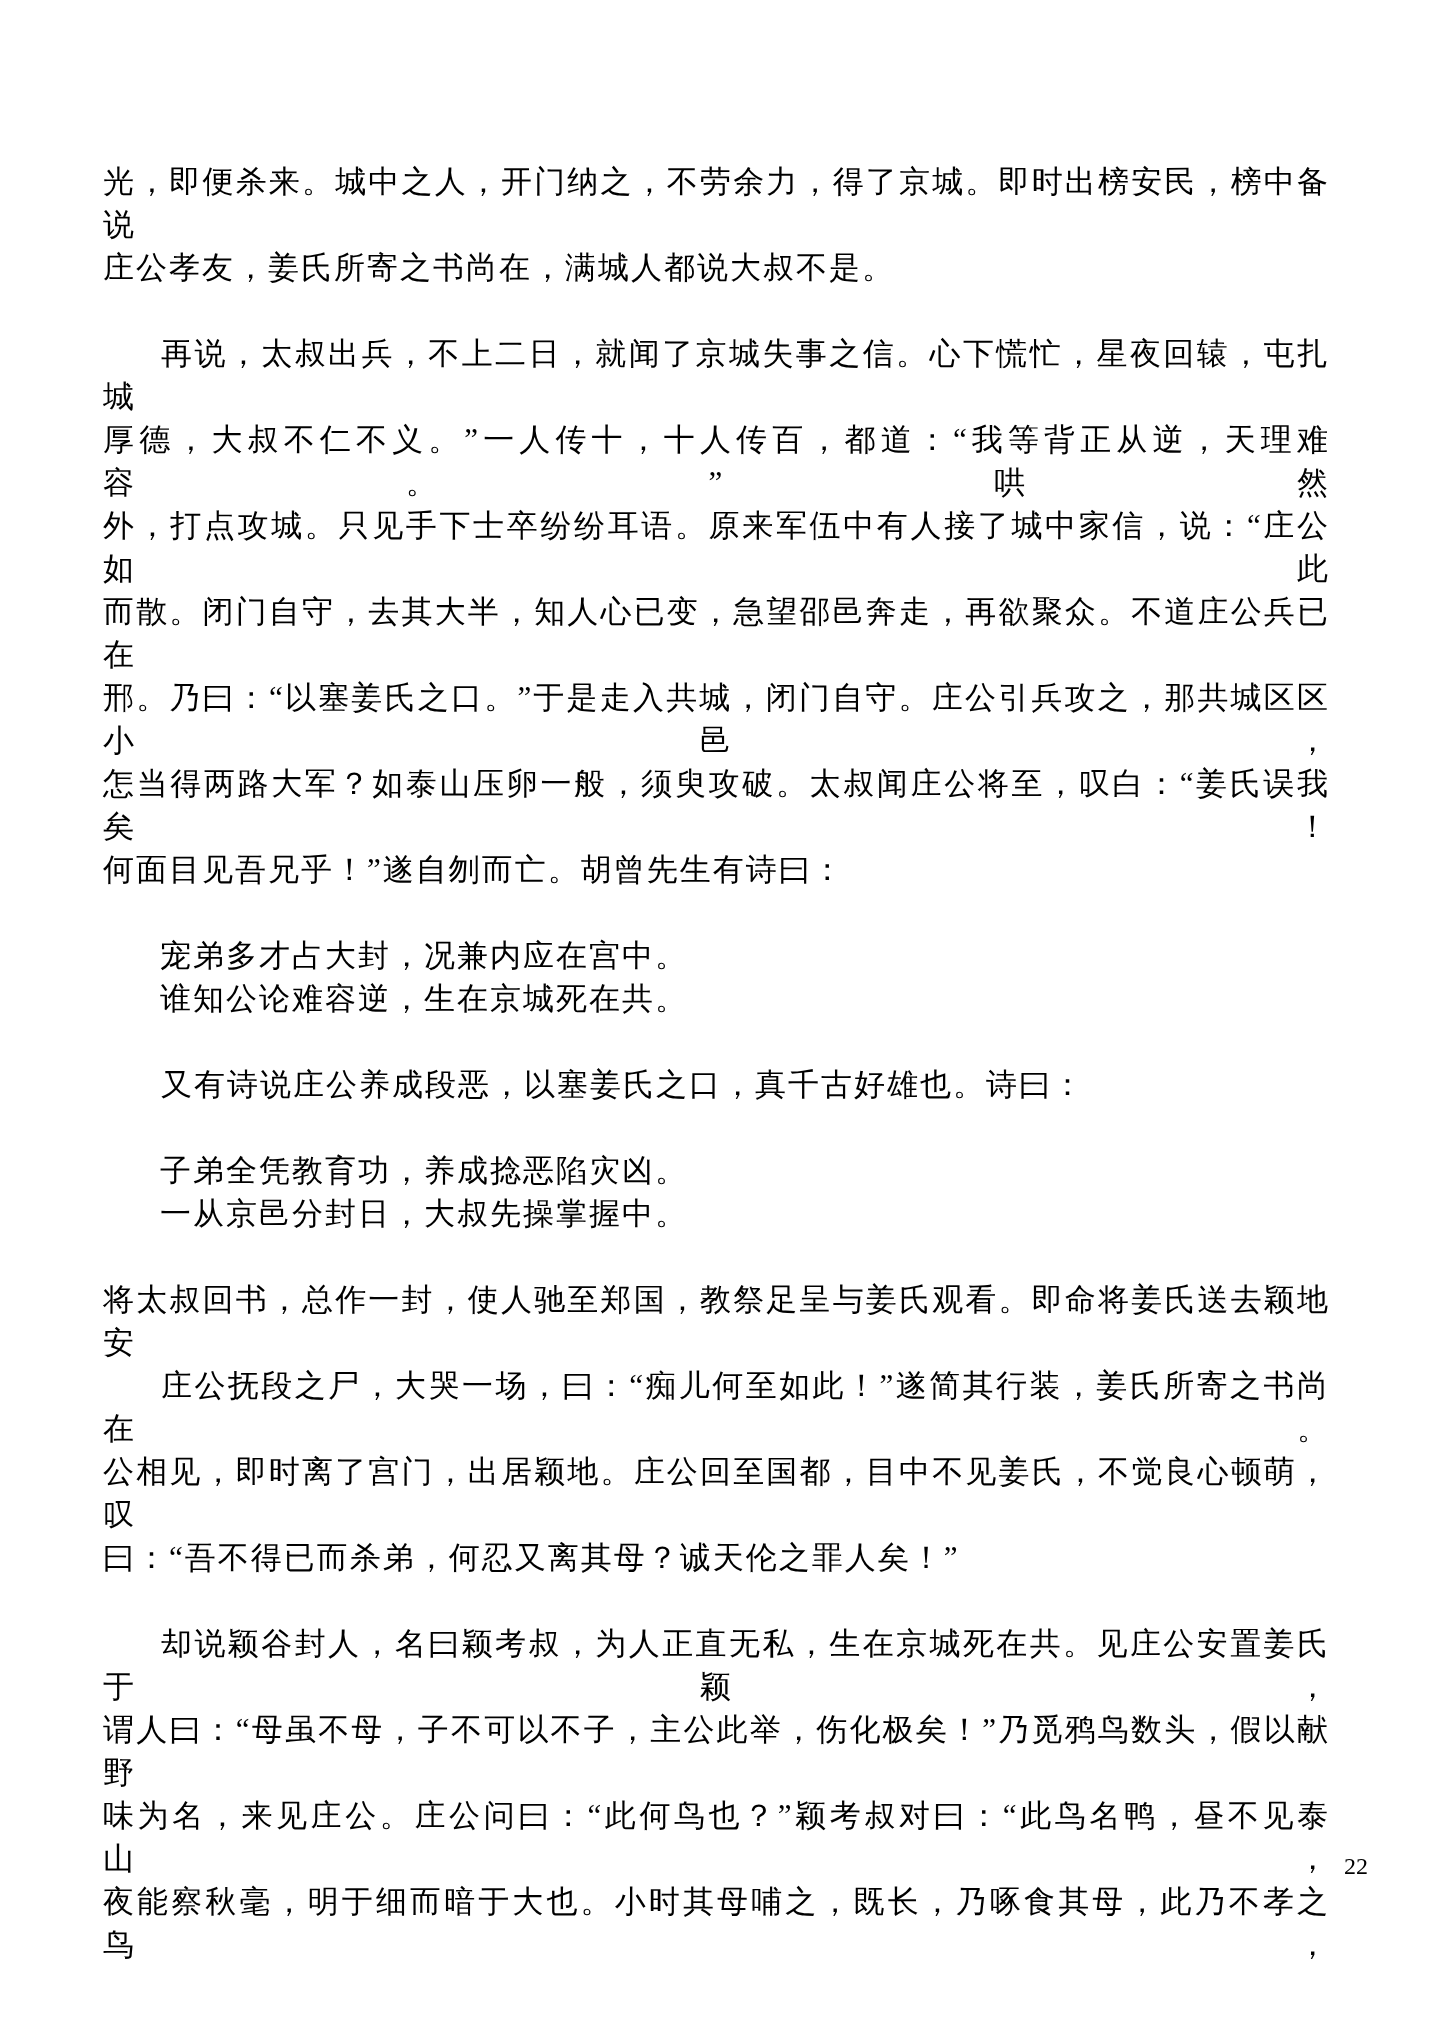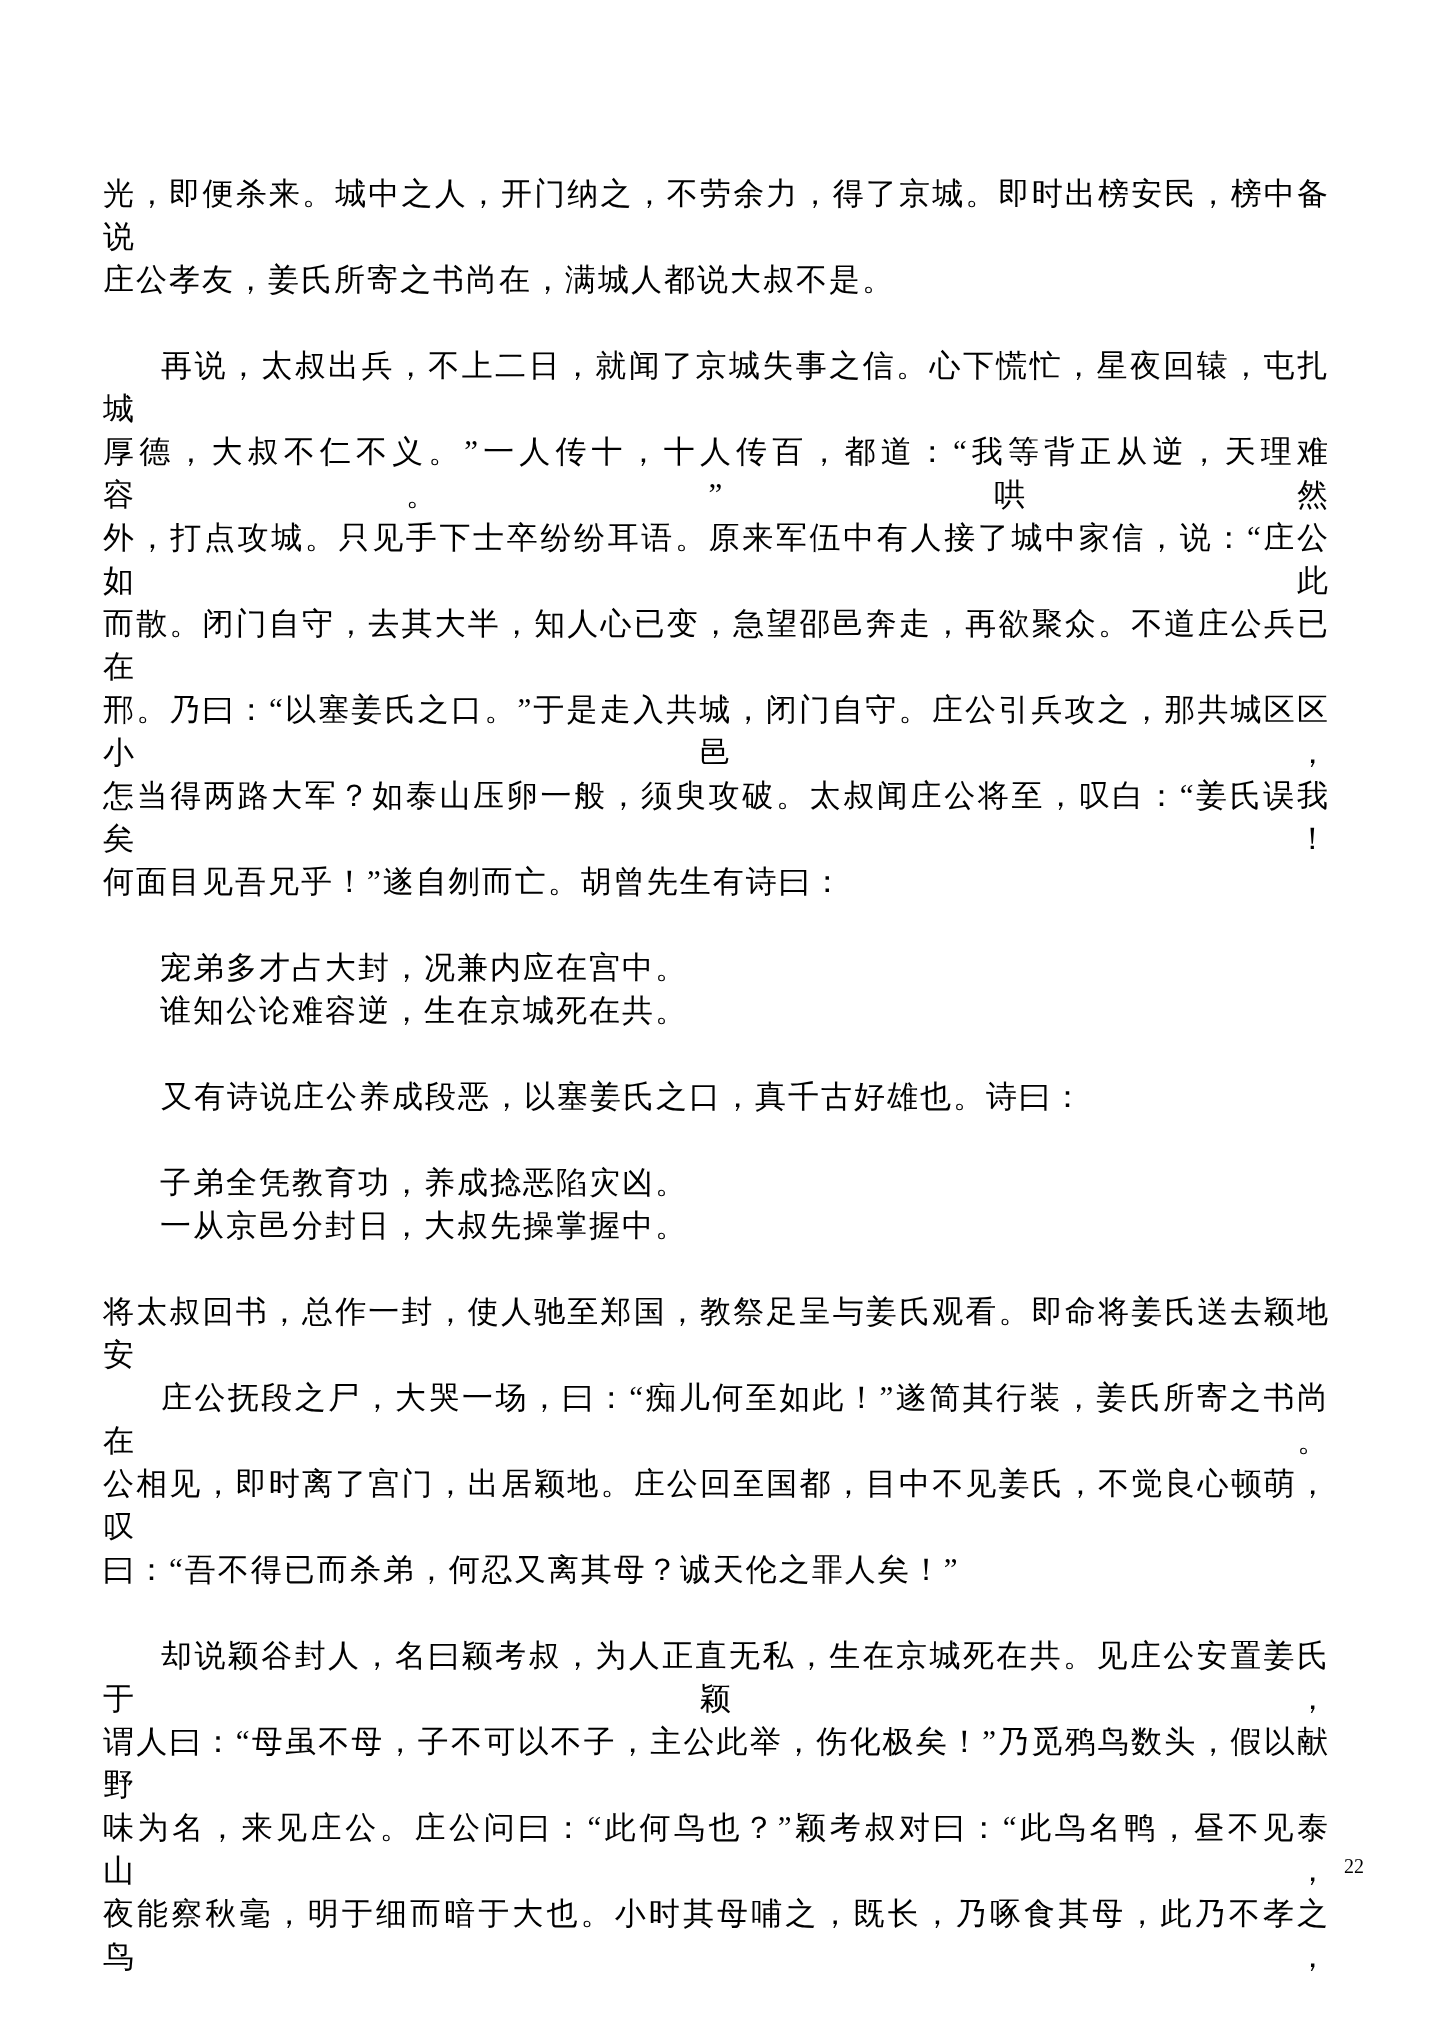--- a/index.html
+++ b/index.html
@@ -16,21 +16,21 @@
     font-family: "Liberation Serif", "DejaVu Serif", serif;
     overflow: hidden;
   }
   .content {
     position: absolute;
     left: 103px;
     top: 156px;
     width: 1227px;
   }
   .block {
-    margin: 16px 0 43px 0;
+    margin: 4px 0 43px 0;
   }
   .block:last-child {
     margin-bottom: 0;
   }
   .ln {
     display: block;
     font-size: 31px;
     line-height: 43px;
     letter-spacing: 2px;
     text-align: justify;
@@ -47,21 +47,21 @@
     text-indent: 58px;
   }
   
   .poem {
     padding-left: 57px;
   }
   .pageno {
     position: absolute;
     left: 1344px;
     top: 1846px;
-    font-size: 20px;
+    font-size: 24px;
     line-height: 40px;
     color: #000000;
   }
 </style>
 </head>
 <body>
 
 <div class="page">
   <div class="content">
 

